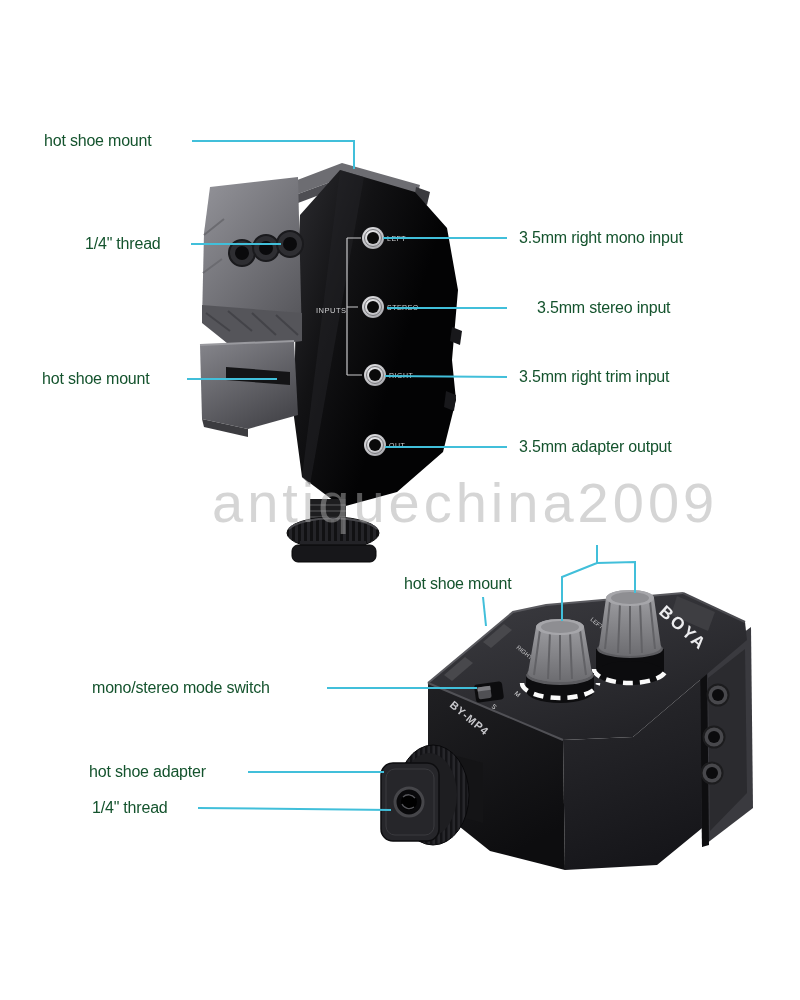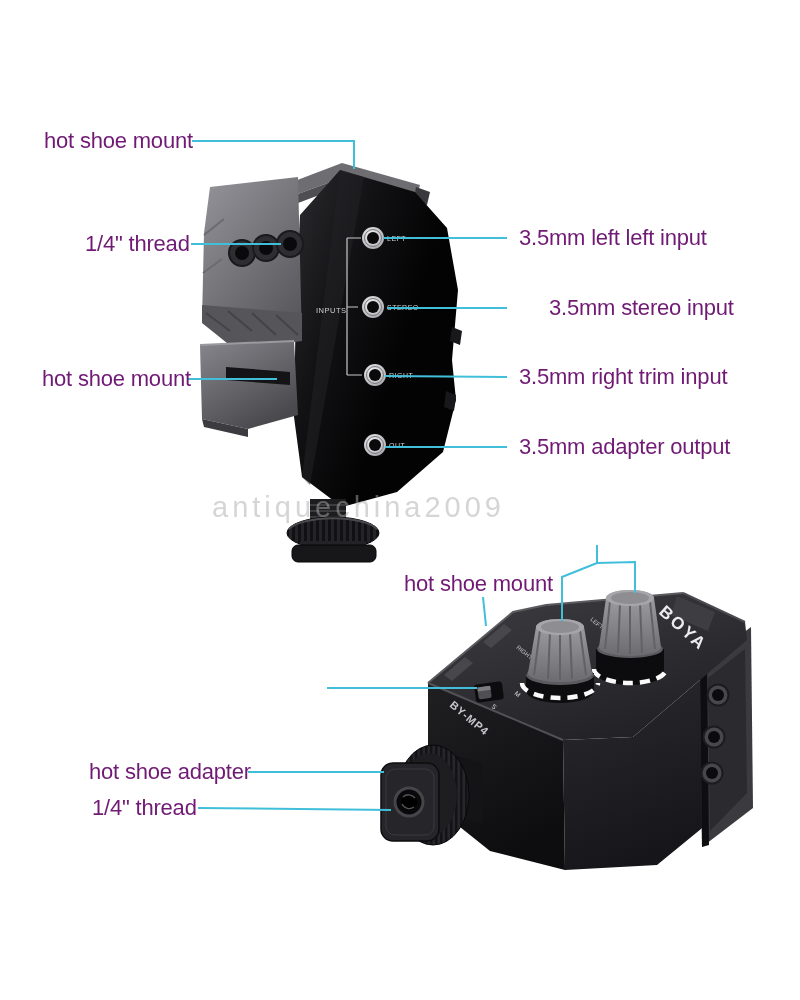--- a/index.html
+++ b/index.html
@@ -1,25 +1,25 @@
 <!DOCTYPE html>
 <html><head>
 <meta charset="utf-8">
 <style>
   html,body{margin:0;padding:0;background:#fff;}
   .stage{
     position:relative;width:800px;height:1000px;background:#ffffff;overflow:hidden;
     font-family:"Liberation Sans","DejaVu Sans",sans-serif;
   }
   .label{
-    position:absolute;font-size:22px;line-height:26px;color:#701a75;
+    position:absolute;font-size:16px;line-height:26px;color:#14532d;
     white-space:nowrap;letter-spacing:-0.2px;z-index:6;
   }
   .watermark{
-    position:absolute;left:212px;top:491px;font-size:29px;letter-spacing:4px;
+    position:absolute;left:212px;top:470px;font-size:56px;letter-spacing:4px;
     color:rgba(172,172,172,0.5);z-index:4;white-space:nowrap;font-weight:400;
   }
   .devsvg{position:absolute;z-index:2;}
   .leads{position:absolute;left:0;top:0;z-index:5;}
 </style>
 </head>
 <body>
 
 <div class="stage">
 
@@ -259,21 +259,22 @@
       <path d="M483,597 L486,626"></path>
       <path d="M327,688 L477,688"></path>
       <path d="M248,772 L384,772"></path>
       <path d="M198,808 L391,810"></path>
     </g>
   </svg>
 
   <div class="label" style="left:44px;top:128px">hot shoe mount</div>
   <div class="label" style="left:85px;top:231px">1/4" thread</div>
   <div class="label" style="left:42px;top:366px">hot shoe mount</div>
-  <div class="label" style="left:519px;top:225px">3.5mm left left input</div>
-  <div class="label" style="left:549px;top:295px">3.5mm stereo input</div>
+  <div class="label" style="left:519px;top:225px">3.5mm right mono input</div>
+  <div class="label" style="left:537px;top:295px">3.5mm stereo input</div>
   <div class="label" style="left:519px;top:364px">3.5mm right trim input</div>
   <div class="label" style="left:519px;top:434px">3.5mm adapter output</div>
   <div class="label" style="left:404px;top:571px">hot shoe mount</div>
+  <div class="label" style="left:92px;top:675px">mono/stereo mode switch</div>
   <div class="label" style="left:89px;top:759px">hot shoe adapter</div>
   <div class="label" style="left:92px;top:795px">1/4" thread</div>
 
 </div>
 
 </body></html>

